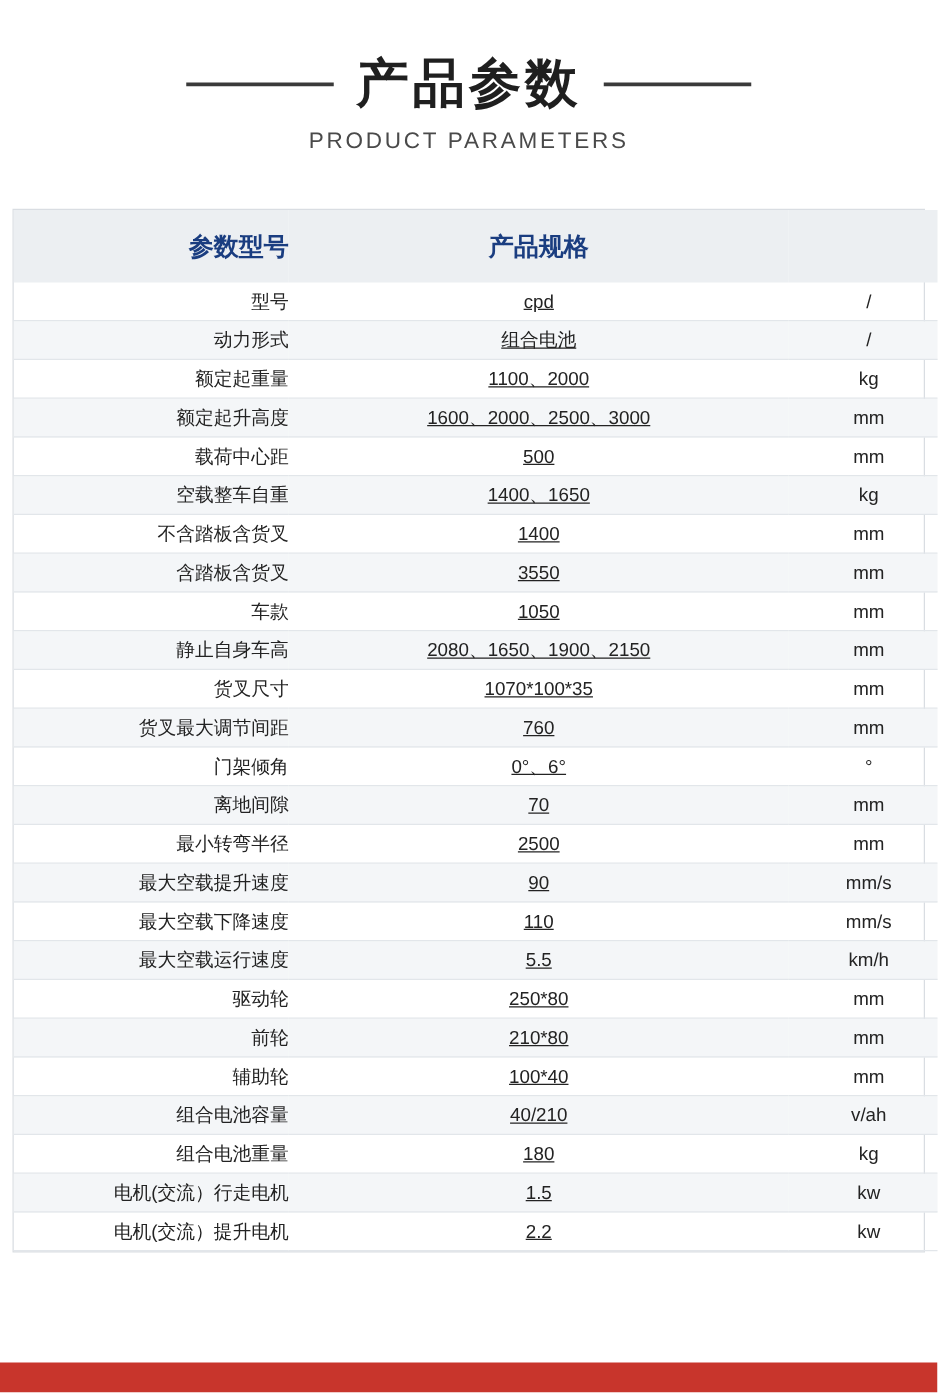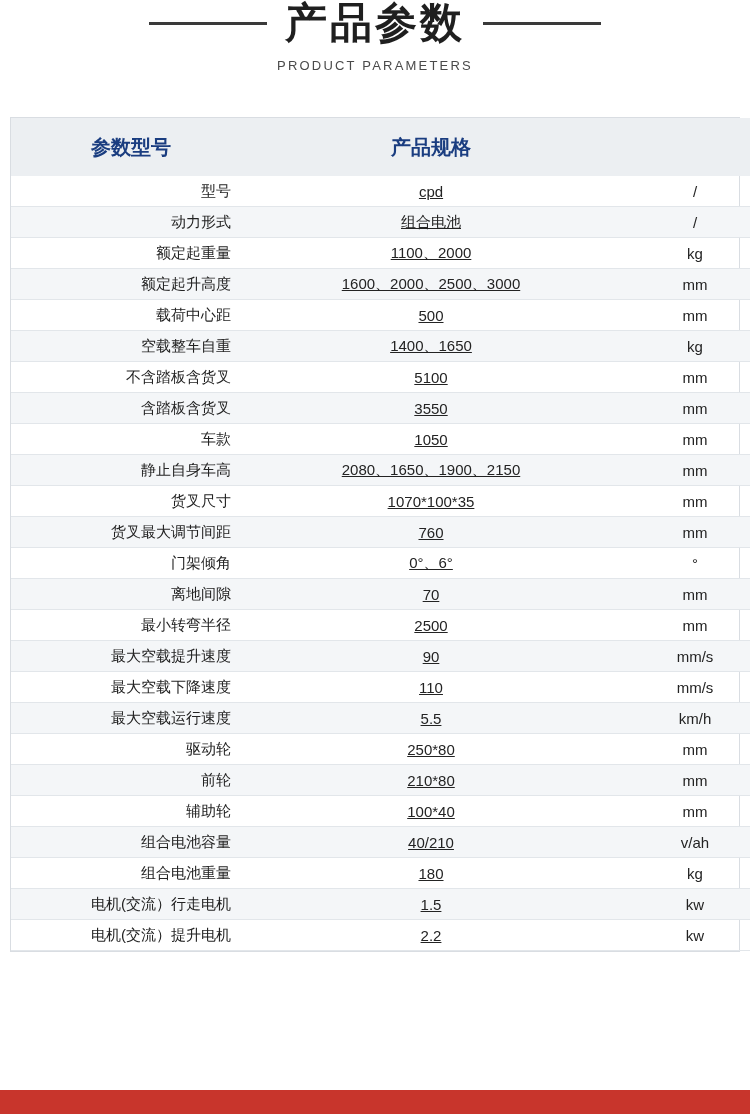--- a/index.html
+++ b/index.html
@@ -10,20 +10,21 @@
     width: 750px;
     height: 1114px;
     background: #ffffff;
     font-family: "Liberation Sans", sans-serif;
     overflow: hidden;
     position: relative;
   }
 
   
   .header {
+    padding-top: 44px;
     text-align: center;
   }
   .title-row {
     display: flex;
     align-items: center;
     justify-content: center;
     gap: 18px;
   }
   .title-rule {
     width: 118px;
@@ -32,21 +33,21 @@
   }
   .title-cn {
     font-size: 42px;
     font-weight: bold;
     color: #1f1f1f;
     letter-spacing: 3px;
     line-height: 1.1;
   }
   .title-en {
     margin-top: 12px;
-    font-size: 13px;
+    font-size: 18px;
     color: #4a4a4a;
     letter-spacing: 2.2px;
   }
 
   
   .table-wrap {
     margin: 44px 10px 0 10px;
     border: 1px solid #d9dde2;
     background: #ffffff;
     box-sizing: border-box;
@@ -62,21 +63,21 @@
   }
   .hrow th {
     background: #eceff2;
     height: 58px;
     font-size: 20px;
     font-weight: bold;
     color: #1a3d80;
     vertical-align: middle;
   }
   .hrow th.h-name {
-    text-align: center;
+    text-align: right;
     padding-left: 20px;
     width: 200px;
   }
   .hrow th.h-spec {
     text-align: center;
     width: 400px;
   }
   .hrow th.h-unit {
     width: 128px;
     text-align: center;
@@ -164,21 +165,21 @@
           <td class="c-spec">500</td>
           <td class="c-unit">mm</td>
         </tr>
         <tr class="alt">
           <td class="c-name">空载整车自重</td>
           <td class="c-spec">1400、1650</td>
           <td class="c-unit">kg</td>
         </tr>
         <tr>
           <td class="c-name">不含踏板含货叉</td>
-          <td class="c-spec">5100</td>
+          <td class="c-spec">1400</td>
           <td class="c-unit">mm</td>
         </tr>
         <tr class="alt">
           <td class="c-name">含踏板含货叉</td>
           <td class="c-spec">3550</td>
           <td class="c-unit">mm</td>
         </tr>
         <tr>
           <td class="c-name">车款</td>
           <td class="c-spec">1050</td>

